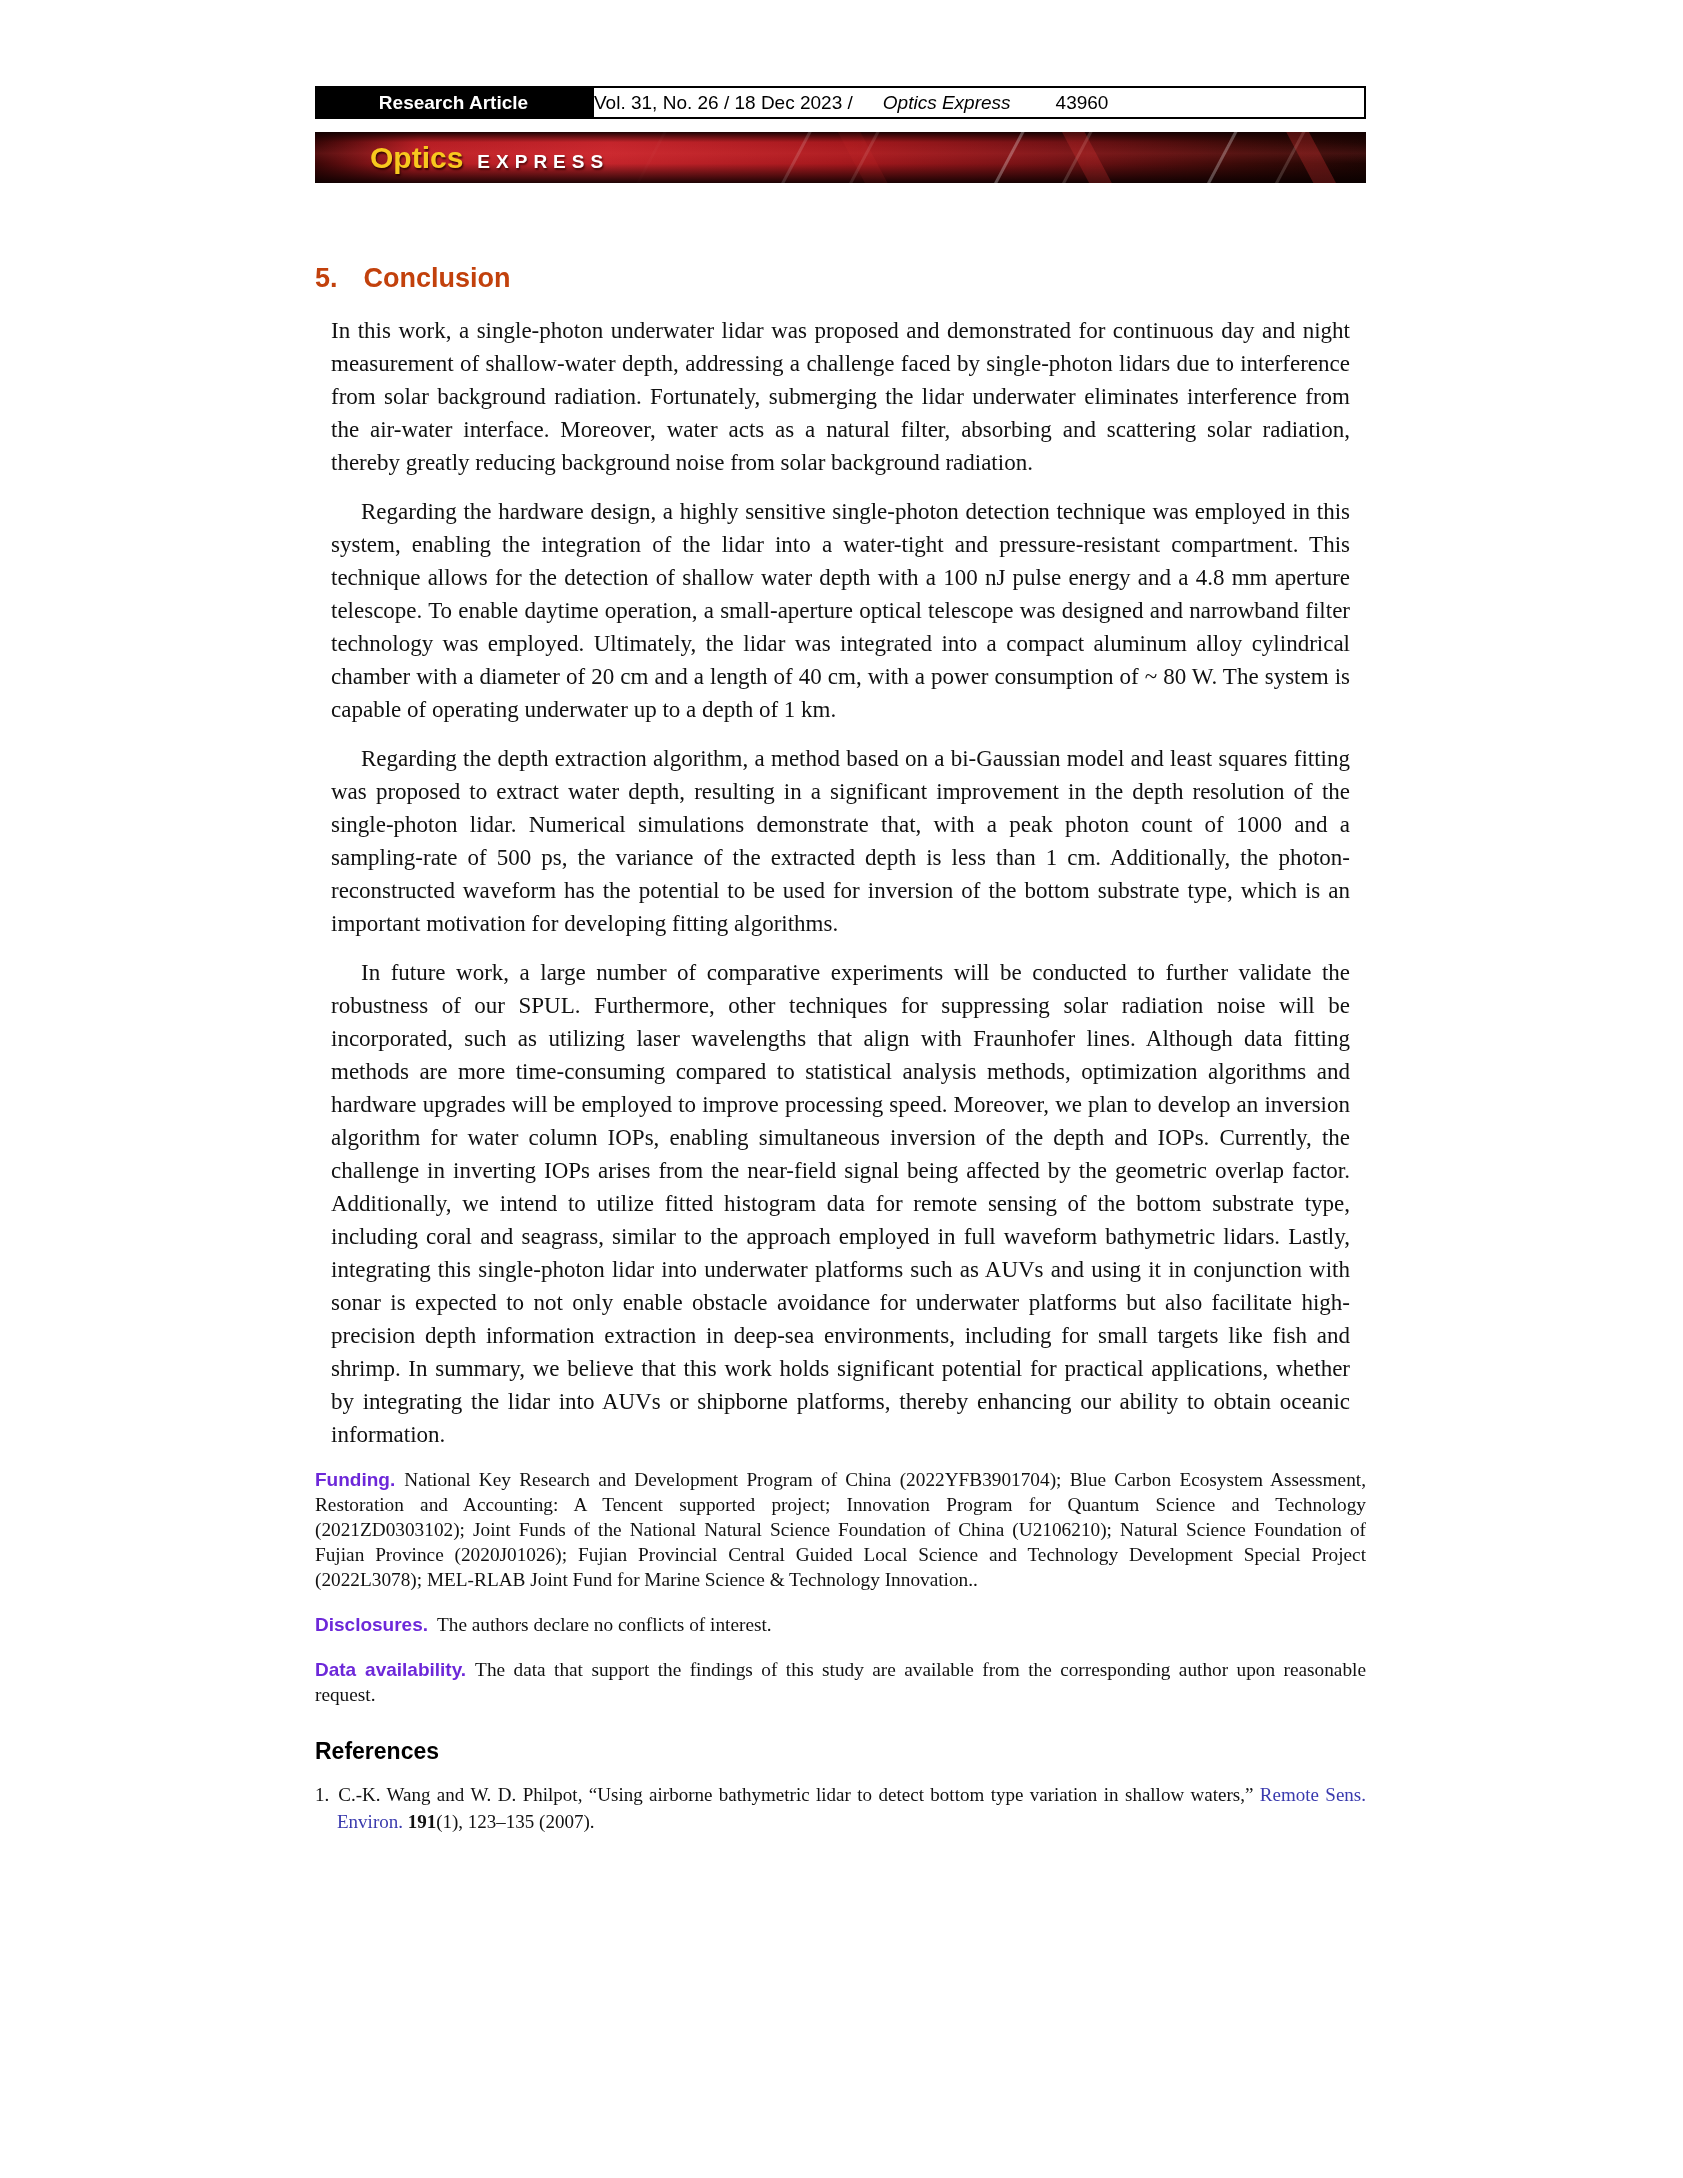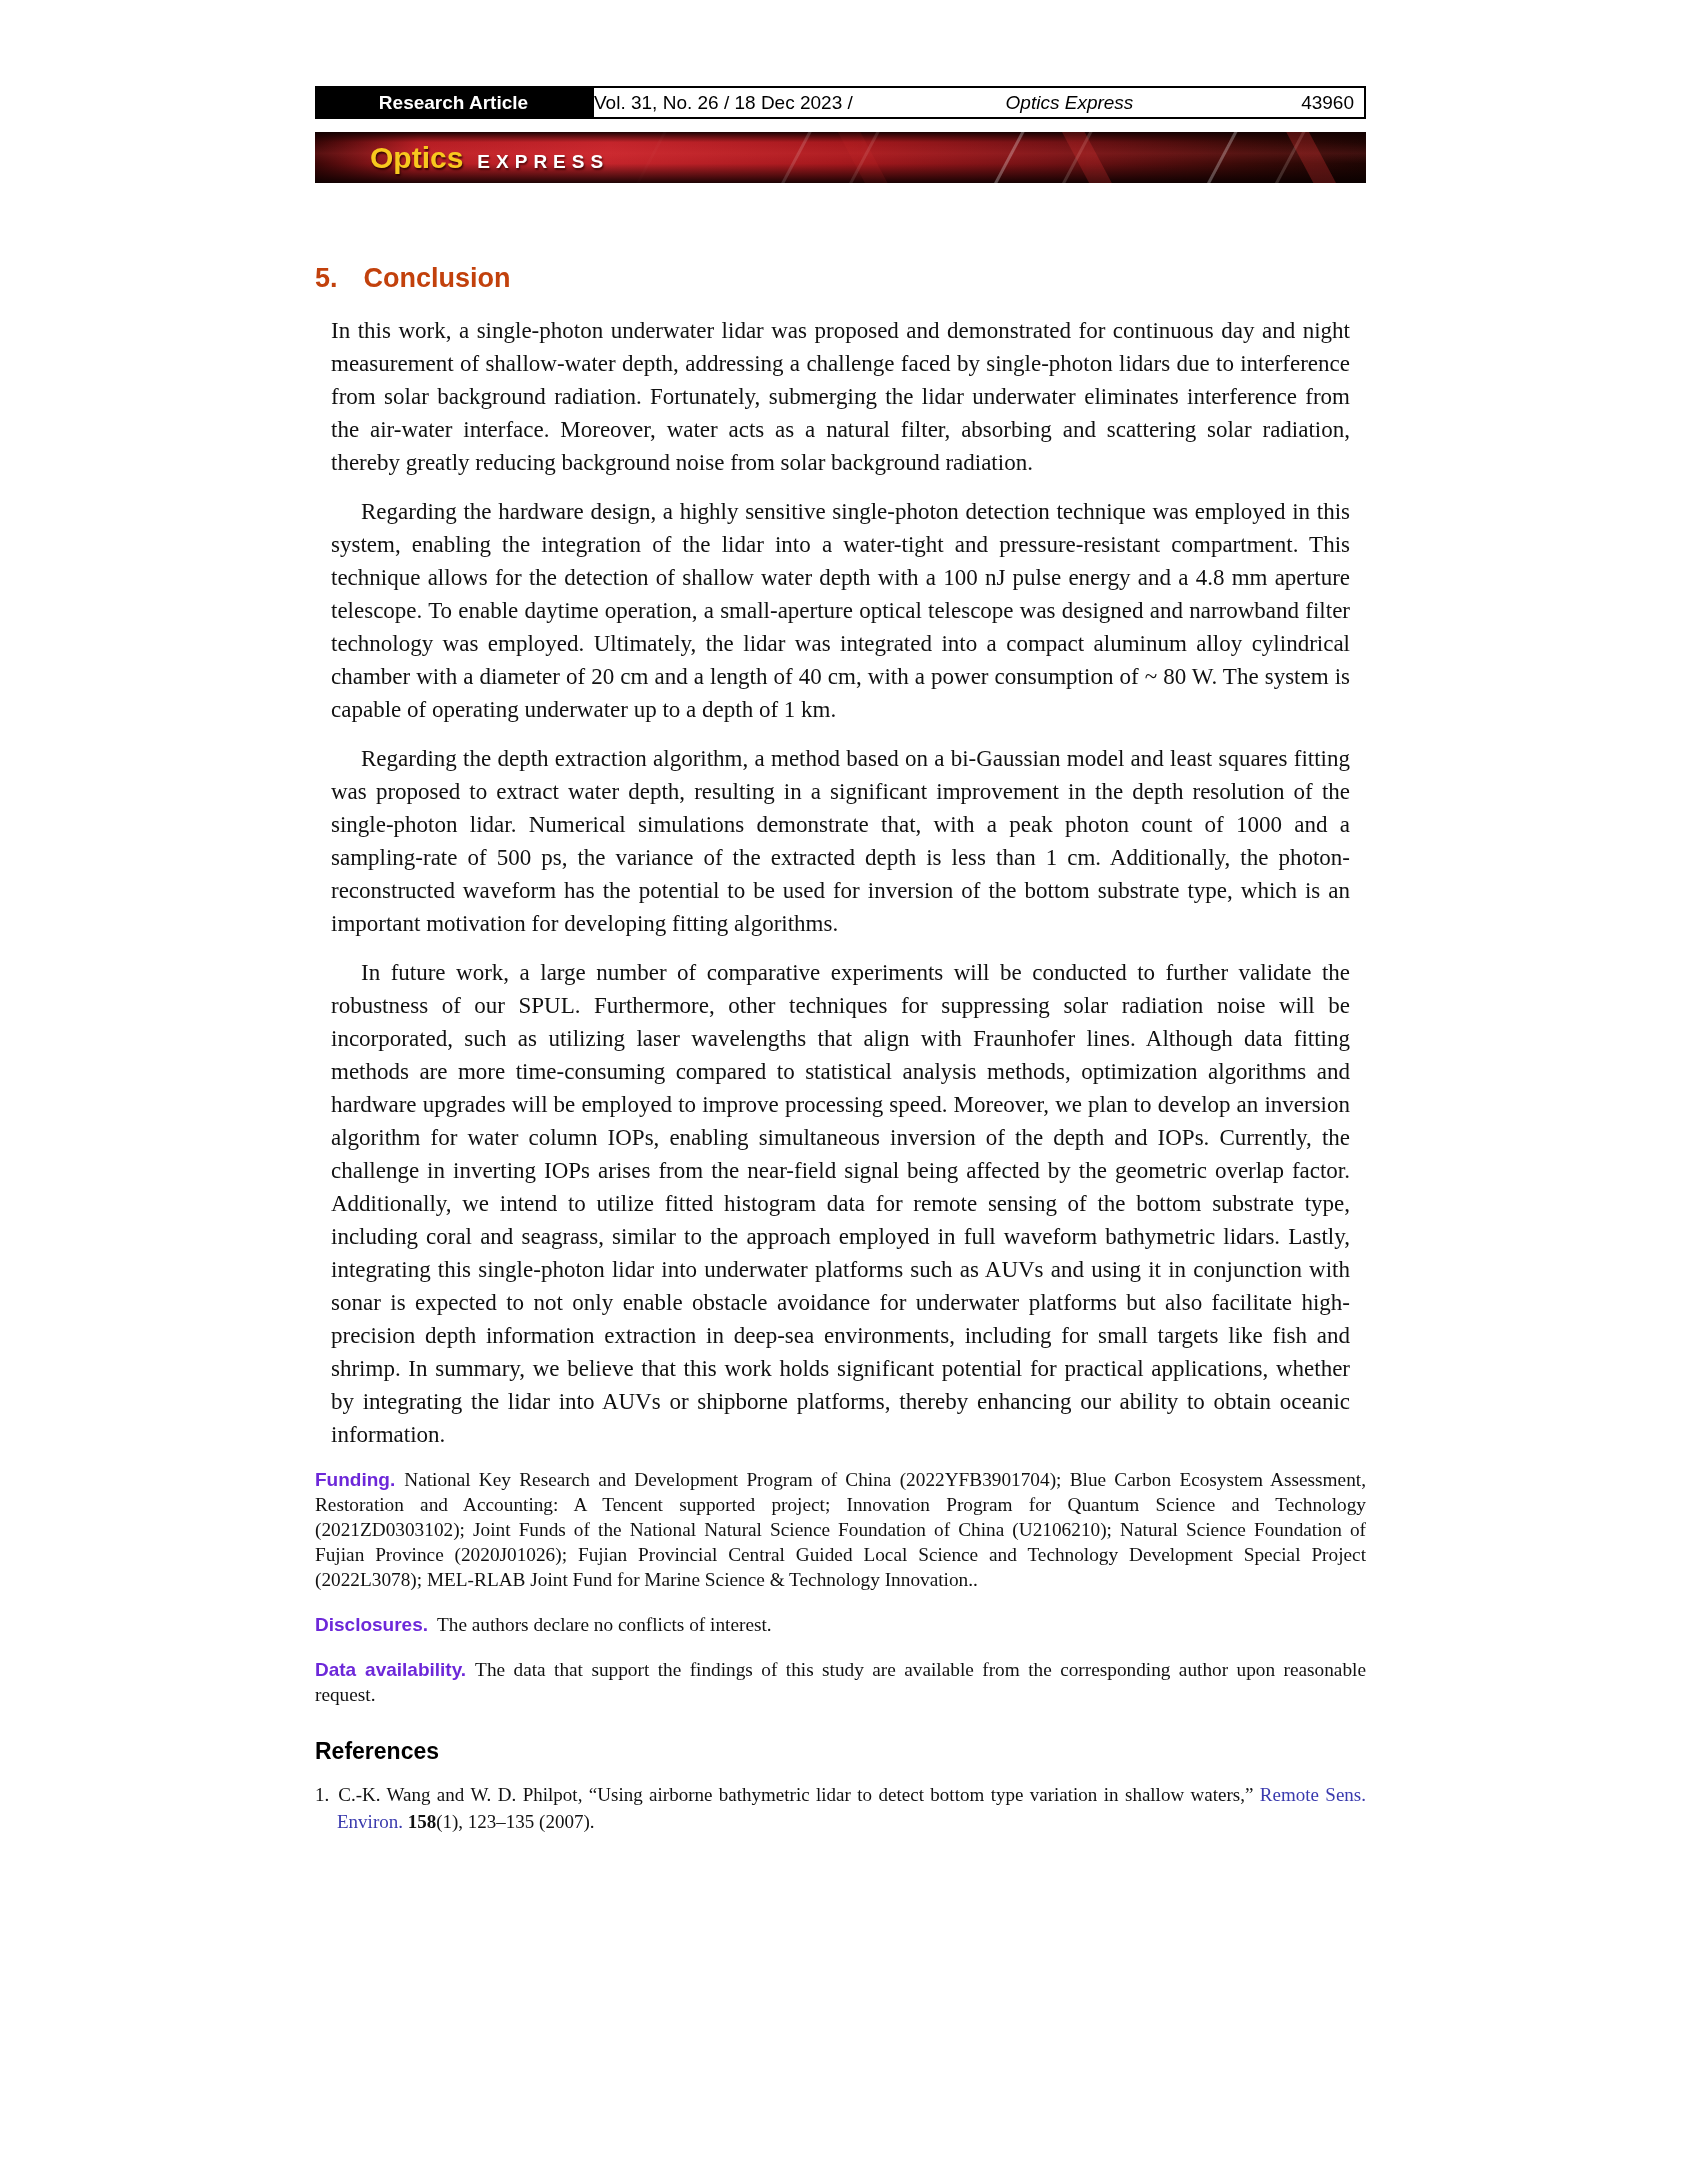--- a/index.html
+++ b/index.html
@@ -12,22 +12,22 @@
 
   
   .header-row { display:flex; align-items:stretch; height:33px; }
   .header-black {
     width:277px; background:#000; color:#fff; display:flex;
     align-items:center; justify-content:center;
     font:bold 19px/1 "Liberation Sans", sans-serif;
   }
   .header-white {
     flex:1; border:2px solid #000; background:#fff; display:flex;
-    align-items:center; justify-content:space-between; padding-right:10px;
-    font:19px/1 "Liberation Sans", sans-serif; color:#000;
+    align-items:center; justify-content:flex-start; padding-right:10px;
+    font:19px/1 "Liberation Sans", sans-serif; color:#000;gap:25px;
   }
   .journal-italic { font-style:italic; margin-left:5px; }
   .page-number { margin-left:20px; }
 
   
   .banner {
     position:relative; margin-top:13px; height:51px; overflow:hidden;
     background:
       linear-gradient(to bottom,
         rgba(15,0,0,0.92) 0%, rgba(15,0,0,0.0) 20%,
@@ -148,19 +148,19 @@
       <span class="bm-label">Disclosures.</span><span>The authors declare no conflicts of interest.</span>
     </p>
 
     <p class="bm">
       <span class="bm-label">Data availability.</span><span>The data that support the findings of this study are available from the corresponding author upon reasonable request.</span>
     </p>
 
     <h3 class="refs-heading">References</h3>
     <div class="ref-list">
       <div class="ref-item">
-        <span class="ref-num">1.</span><span>C.-K. Wang and W. D. Philpot, “Using airborne bathymetric lidar to detect bottom type variation in shallow waters,” </span><span class="ref-link">Remote Sens. Environ. </span><span class="ref-vol">158</span><span>(1), 123–135 (2007).</span>
+        <span class="ref-num">1.</span><span>C.-K. Wang and W. D. Philpot, “Using airborne bathymetric lidar to detect bottom type variation in shallow waters,” </span><span class="ref-link">Remote Sens. Environ. </span><span class="ref-vol">191</span><span>(1), 123–135 (2007).</span>
       </div>
     </div>
 
   </div>
 </div>
 
 
 </body></html>

